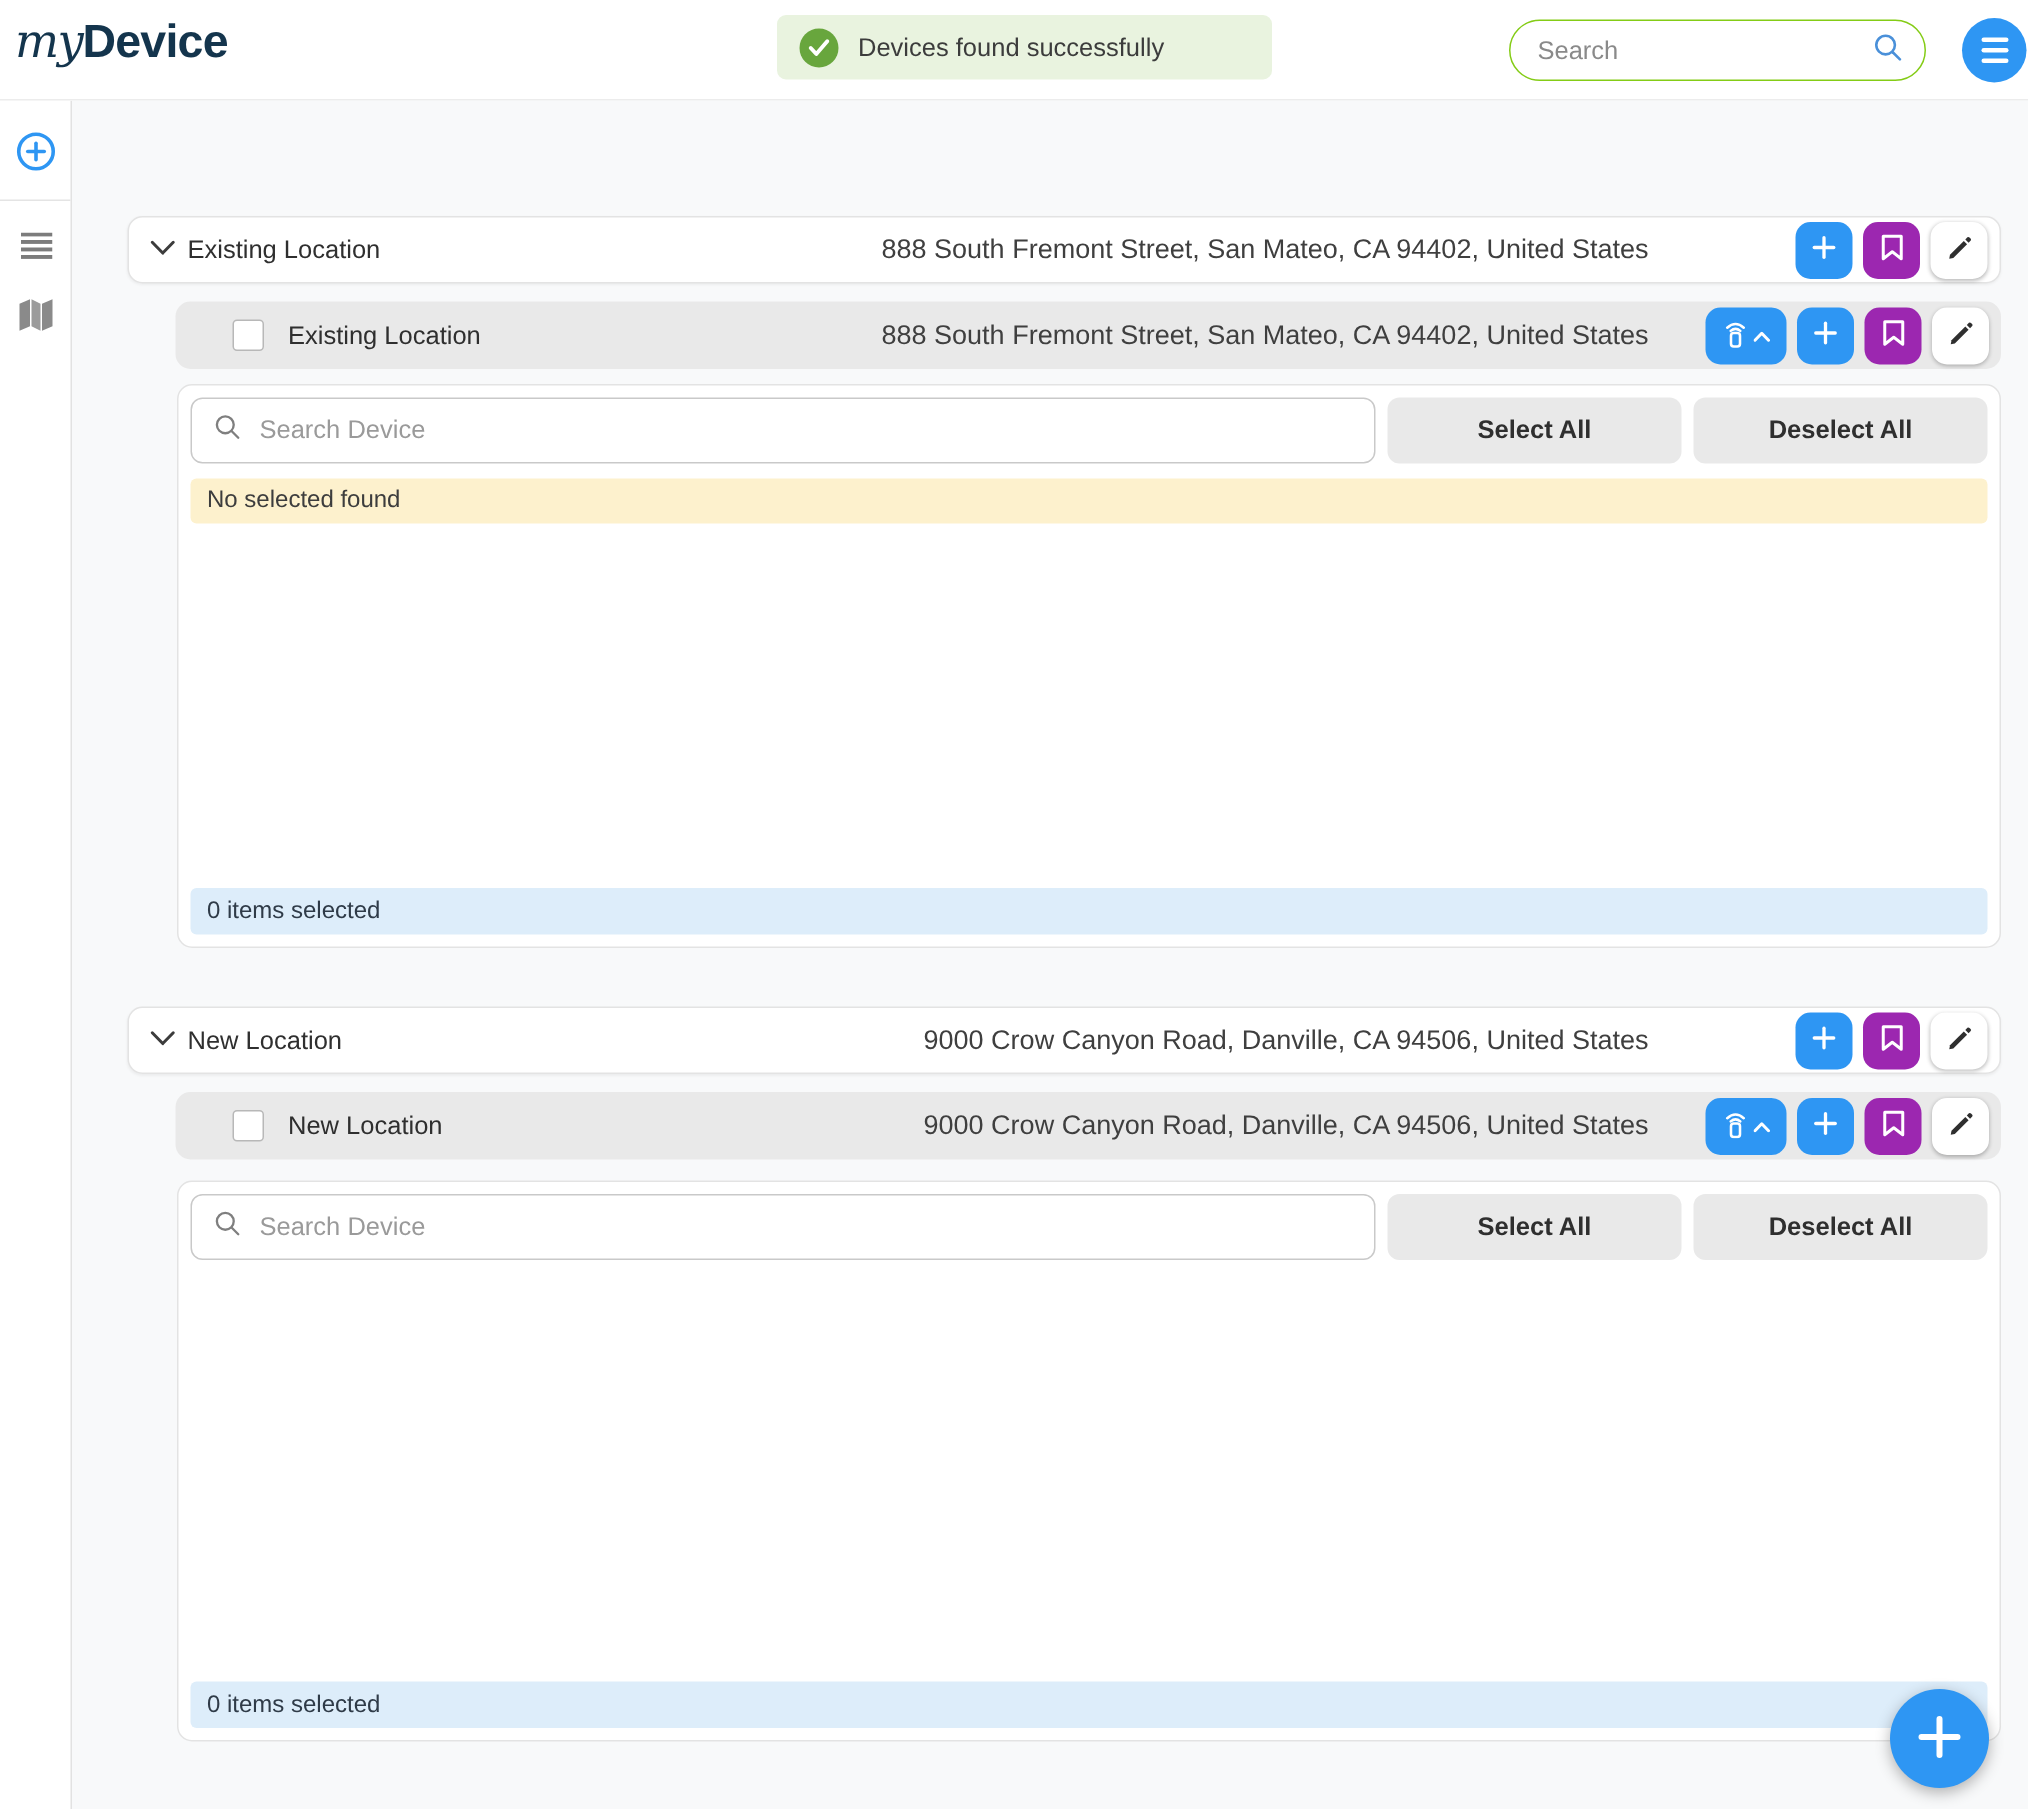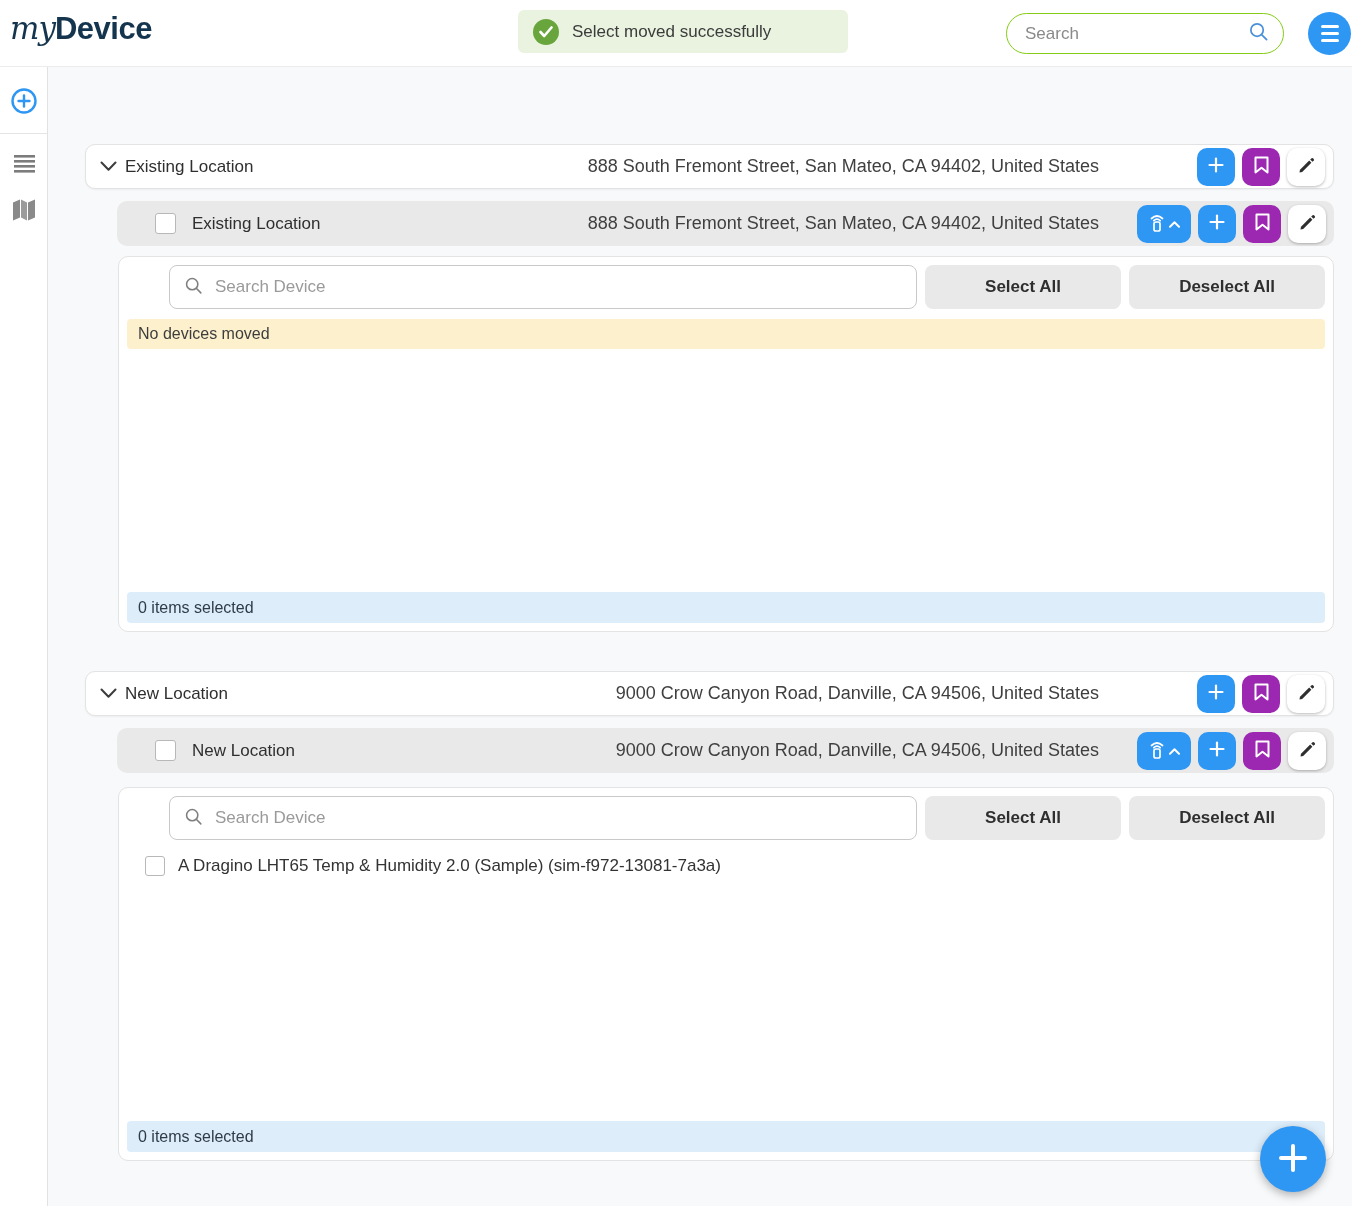--- a/index.html
+++ b/index.html
@@ -58,21 +58,21 @@
   .abtn-purple { background:#9c27b0; }
   .abtn-white { background:#fff; box-shadow:0 1px 3px rgba(0,0,0,.28); }
   .abtn-drop { width:54px; gap:4px; }
 
   .panel { margin-left:33px; background:#fff; border:1px solid #e3e3e3; border-radius:10px;
     display:flex; flex-direction:column; padding:8px; }
   .panel-1 { margin-top:10px; height:376px; }
   .panel-2 { margin-top:14px; height:374px; }
   .toolbar { display:flex; gap:8px; flex:none; }
   .dev-search { flex:1; height:44px; border:1px solid #c9c9c9; border-radius:8px; display:flex;
-    align-items:center; gap:12px; padding:0 14px; background:#fff;margin-left:42px; }
+    align-items:center; gap:12px; padding:0 14px; background:#fff; }
   .dev-search input { border:none; outline:none; flex:1; font-size:17px; font-family:inherit; color:#333; background:transparent; }
   .dev-search input::placeholder { color:#9a9a9a; }
   .sel-btn { width:196px; height:44px; background:#e9e9e9; border:none; border-radius:8px;
     font-family:inherit; font-size:17px; font-weight:700; color:#2f2f2f; cursor:pointer; }
 
   .banner { margin-top:10px; height:30px; background:#fdf1cd; border-radius:4px; display:flex;
     align-items:center; padding:0 11px; font-size:16px; color:#3d3d3d; flex:none; }
   .device-row { margin:16px 0 0 18px; display:flex; align-items:center; gap:13px; }
   .device-row .checkbox { width:20px; height:20px; }
   .device-label { font-size:17px; color:#333; }
@@ -91,21 +91,21 @@
 
 <header class="topbar">
   <div class="logo"><span class="logo-my">my</span><span class="logo-rest">Device</span></div>
 
   <div class="toast">
     <span class="toast-circle">
       <svg width="14" height="12" viewBox="0 0 14 12">
           <polyline points="1.5,6 5.2,10 12.5,1.5" fill="none" stroke="#fff" stroke-width="2.6" stroke-linecap="round" stroke-linejoin="round"></polyline>
         </svg>
     </span>
-    <span class="toast-text">Select moved successfully</span>
+    <span class="toast-text">Devices found successfully</span>
   </div>
 
   <div class="search-pill">
     <input type="text" placeholder="Search" style="">
     <span>
       <svg width="21" height="21" viewBox="0 0 22 22">
           <circle cx="9.5" cy="9.5" r="6.5" fill="none" stroke="#4a90d9" stroke-width="1.8"></circle>
           <line x1="14.5" y1="14.5" x2="19.5" y2="19.5" stroke="#4a90d9" stroke-width="1.8" stroke-linecap="round"></line>
         </svg>
     </span>
@@ -225,21 +225,21 @@
         <div class="dev-search">
           <span><svg width="19" height="19" viewBox="0 0 22 22">
                 <circle cx="9.5" cy="9.5" r="6.5" fill="none" stroke="#7f7f7f" stroke-width="1.8"></circle>
                 <line x1="14.5" y1="14.5" x2="19.5" y2="19.5" stroke="#7f7f7f" stroke-width="1.8" stroke-linecap="round"></line>
               </svg></span>
           <input type="text" placeholder="Search Device" style="">
         </div>
         <button class="sel-btn">Select All</button>
         <button class="sel-btn">Deselect All</button>
       </div>
-      <div class="banner">No devices moved</div>
+      <div class="banner">No selected found</div>
       <div class="panel-footer">0 items selected</div>
     </div>
   </section>
 
   <div class="spacer-39"></div>
 
   <section>
     <div class="loc-header">
       <span>
         <svg width="17" height="11" viewBox="0 0 17 11">
@@ -309,27 +309,20 @@
         <div class="dev-search">
           <span><svg width="19" height="19" viewBox="0 0 22 22">
                 <circle cx="9.5" cy="9.5" r="6.5" fill="none" stroke="#7f7f7f" stroke-width="1.8"></circle>
                 <line x1="14.5" y1="14.5" x2="19.5" y2="19.5" stroke="#7f7f7f" stroke-width="1.8" stroke-linecap="round"></line>
               </svg></span>
           <input type="text" placeholder="Search Device" style="">
         </div>
         <button class="sel-btn">Select All</button>
         <button class="sel-btn">Deselect All</button>
       </div>
-      <div>
-
-          <div class="device-row">
-            <span class="checkbox"></span>
-            <span class="device-label">A Dragino LHT65 Temp &amp; Humidity 2.0 (Sample) (sim-f972-13081-7a3a)</span>
-          </div>
-        </div>
       <div class="panel-footer">0 items selected</div>
     </div>
   </section>
 </main>
 
 <button class="fab">
   <span><svg width="32" height="32" viewBox="0 0 32 32">
         <line x1="16" y1="4" x2="16" y2="28" stroke="#fff" stroke-width="4" stroke-linecap="round"></line>
         <line x1="4" y1="16" x2="28" y2="16" stroke="#fff" stroke-width="4" stroke-linecap="round"></line>
       </svg></span>

